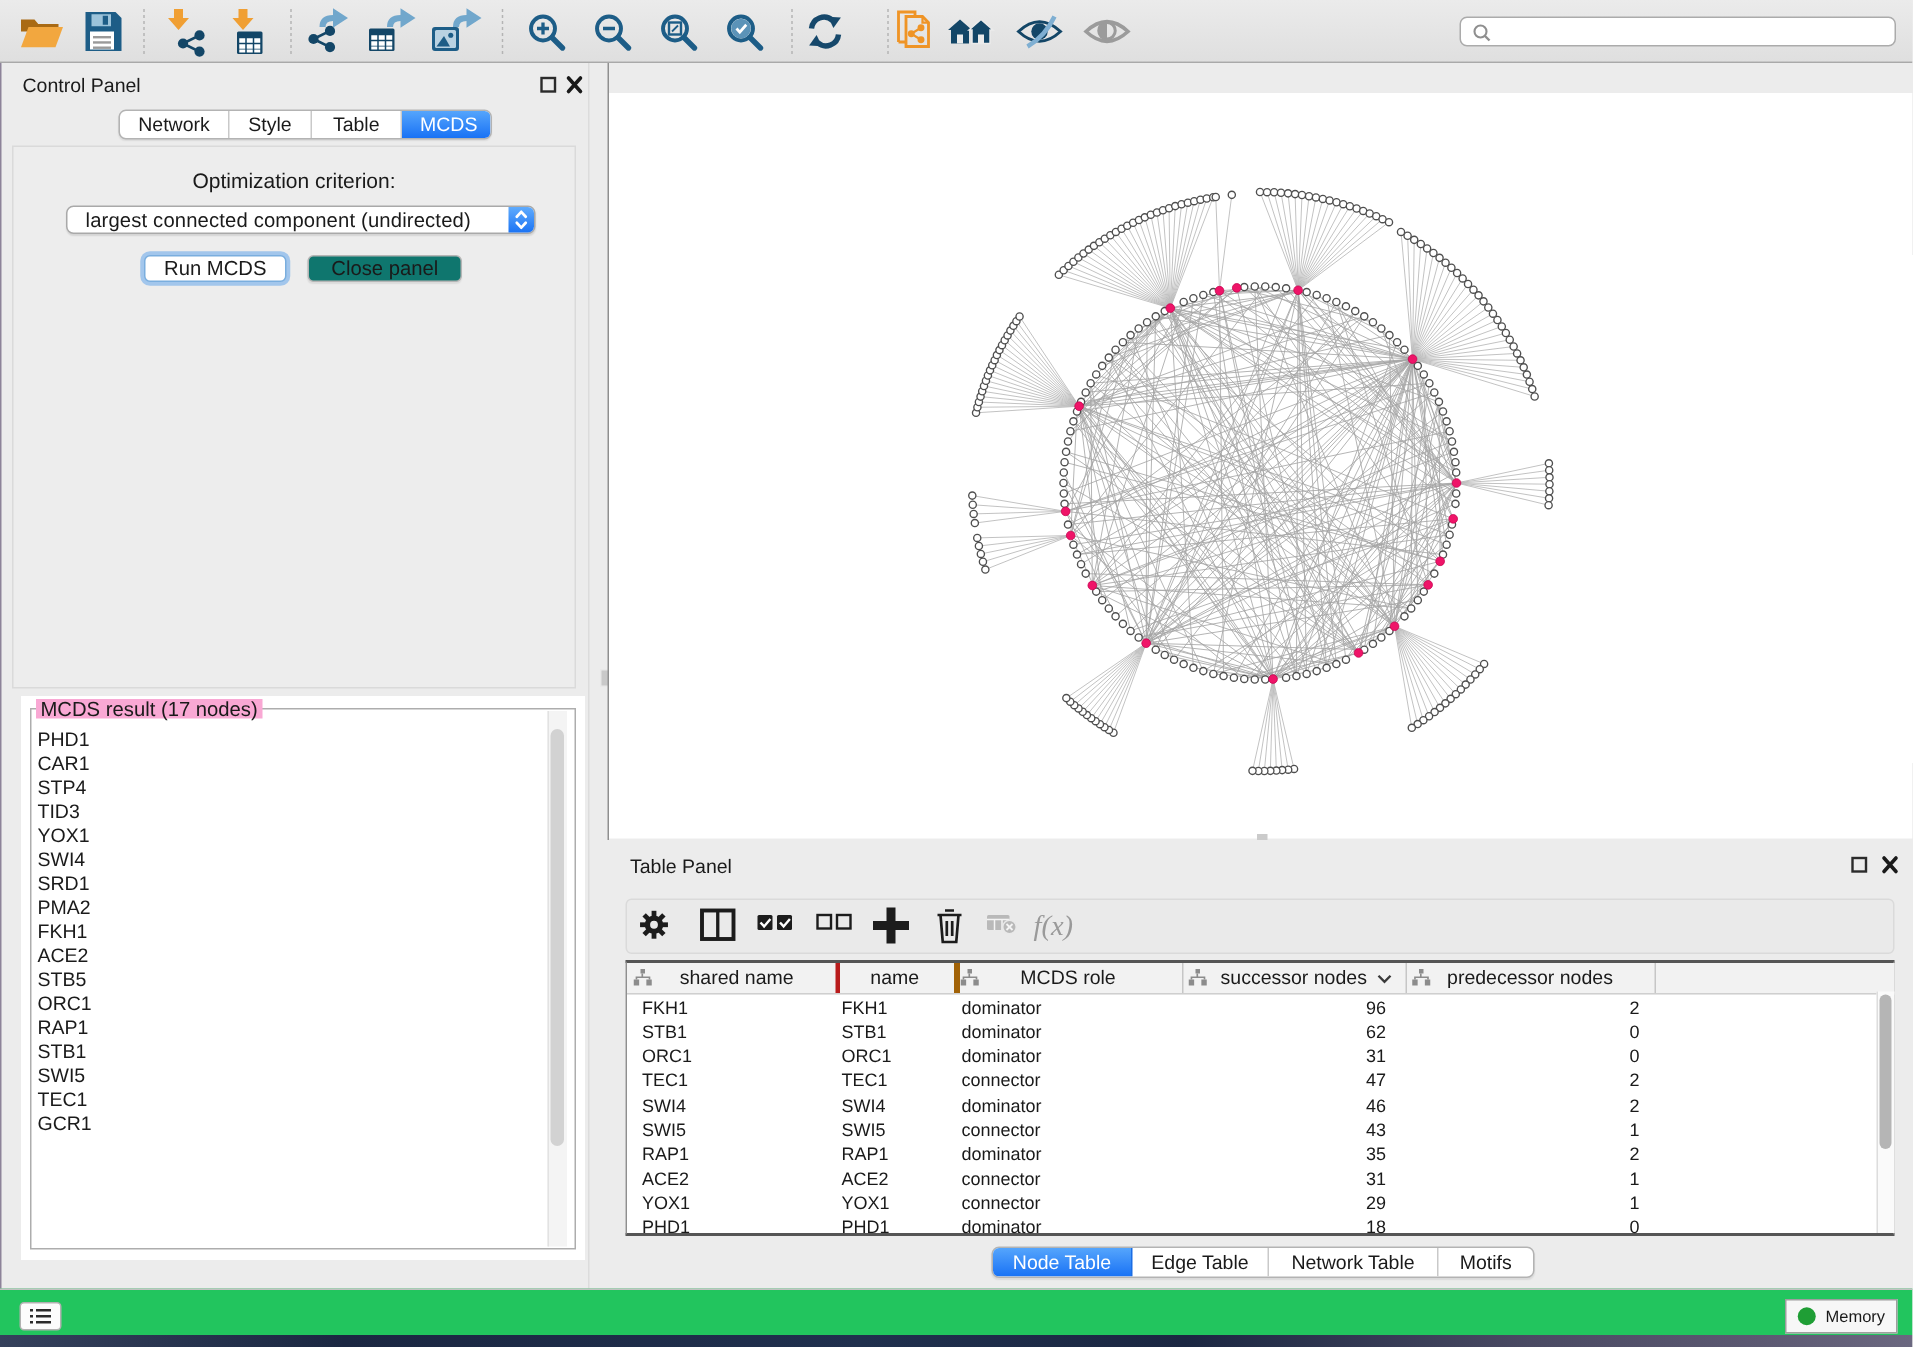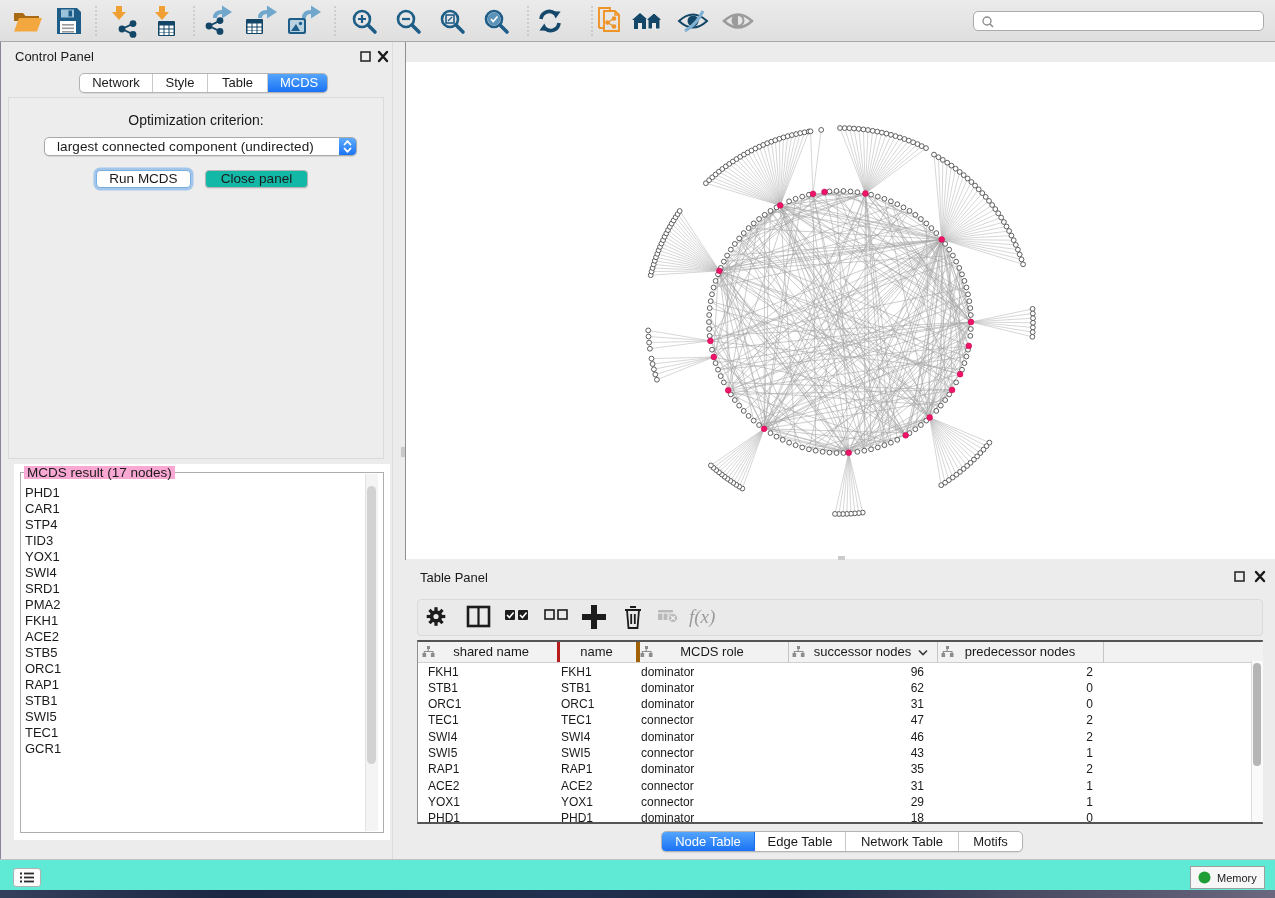--- a/index.html
+++ b/index.html
@@ -175,21 +175,21 @@
  <div class="abs" style="left:44px;top:95px;width:313px;height:19px;background:#fff;border:1px solid #a9a9a9;border-radius:5px;box-sizing:border-box;box-shadow:0 1px 1px rgba(0,0,0,.1)">
    <div class="abs" style="left:12px;top:1px;font-size:13.5px;line-height:16px;letter-spacing:.1px">largest connected component (undirected)</div>
    <div class="abs" style="right:0px;top:0px;width:17px;height:17px;background:linear-gradient(#5fabfd,#1c74f4);border-radius:0 4px 4px 0">
      <svg width="17" height="17" fill="none" stroke="#fff" stroke-width="1.8" stroke-linecap="round" stroke-linejoin="round">
           <path d="M5.5 6.5 L8.5 3.2 L11.5 6.5"></path>
           <path d="M5.5 10.5 L8.5 13.8 L11.5 10.5"></path>
         </svg>
    </div>
  </div>
  <div class="abs" style="left:96px;top:128px;width:95px;height:18px;background:#fff;border:1px solid #7aaede;border-radius:4px;box-sizing:border-box;box-shadow:0 0 0 2.5px rgba(100,165,235,.55);font-size:13.5px;line-height:16px;text-align:center">Run MCDS</div>
- <div class="abs" style="left:205px;top:128px;width:103px;height:18px;background:#14b8a6;border:1px solid #b5b5b5;border-radius:4px;box-sizing:border-box;box-shadow:0 1px 1px rgba(0,0,0,.08);font-size:13.5px;line-height:16px;text-align:center">Close panel</div>
+ <div class="abs" style="left:205px;top:128px;width:103px;height:18px;background:#0f766e;border:1px solid #b5b5b5;border-radius:4px;box-sizing:border-box;box-shadow:0 1px 1px rgba(0,0,0,.08);font-size:13.5px;line-height:16px;text-align:center">Close panel</div>
 
  <div class="abs" style="left:14px;top:422px;width:376px;height:376px;background:#fff"></div>
  <div class="abs" style="left:20px;top:430px;width:364px;height:361px;border:1px solid #adadad;box-sizing:border-box"></div>
  <div class="abs" style="left:24px;top:424px;background:#f9a8d4;padding:0 3px;font-size:13.5px;line-height:13px">MCDS result (17 nodes)</div>
  <div class="abs" style="left:25px;top:443px;font-size:13px;line-height:16px">PHD1<br>CAR1<br>STP4<br>TID3<br>YOX1<br>SWI4<br>SRD1<br>PMA2<br>FKH1<br>ACE2<br>STB5<br>ORC1<br>RAP1<br>STB1<br>SWI5<br>TEC1<br>GCR1</div>
  <div class="abs" style="left:365px;top:432px;width:12px;height:357px;background:#f4f4f4;border-left:1px solid #e2e2e2">
    <div class="abs" style="left:1px;top:12px;width:9px;height:278px;background:#d2d2d2;border-radius:5px"></div>
  </div>
 </div>
 <div class="abs" style="left:0;top:42px;width:1px;height:848px;background:#8d8399"></div>
@@ -1070,21 +1070,21 @@
   <div class="abs" style="left:1px;top:2px;width:8px;height:103px;background:#b5b5b5;border-radius:4px"></div>
  </div>
  <div class="seg abs" style="left:255px;top:270px;height:19px">
   <div class="on" style="width:68px;line-height:19px">Node Table</div>
       <div style="width:66px;line-height:19px">Edge Table</div>
       <div style="width:88px;line-height:19px">Network Table</div>
       <div style="width:39px;line-height:19px">Motifs</div>
  </div>
 </div>
 
-<div class="abs" style="left:0;top:859px;width:1275px;height:31px;background:#5eead4;border-top:1px solid #c2c2c2;box-sizing:border-box">
+<div class="abs" style="left:0;top:859px;width:1275px;height:31px;background:#22c55e;border-top:1px solid #c2c2c2;box-sizing:border-box">
  <div class="abs" style="left:13px;top:8px;width:28px;height:19px;background:#fcfcfc;border:1px solid #b1b1b1;border-radius:3px;box-sizing:border-box">
   <svg width="26" height="17">
         <g stroke="#2b2b2b" stroke-width="1.8">
           <line x1="6" y1="4.5" x2="8" y2="4.5"></line>
           <line x1="10" y1="4.5" x2="20" y2="4.5"></line>
           <line x1="6" y1="8.5" x2="8" y2="8.5"></line>
           <line x1="10" y1="8.5" x2="20" y2="8.5"></line>
           <line x1="6" y1="12.5" x2="8" y2="12.5"></line>
           <line x1="10" y1="12.5" x2="20" y2="12.5"></line>
         </g>

